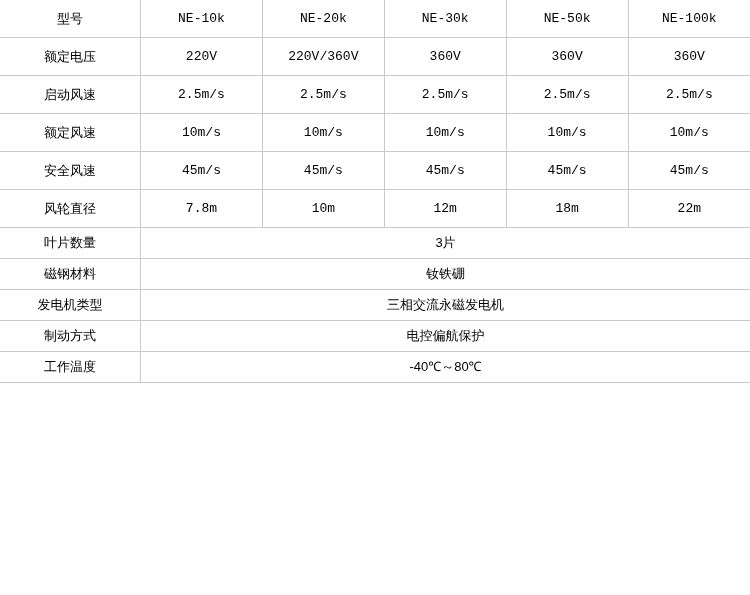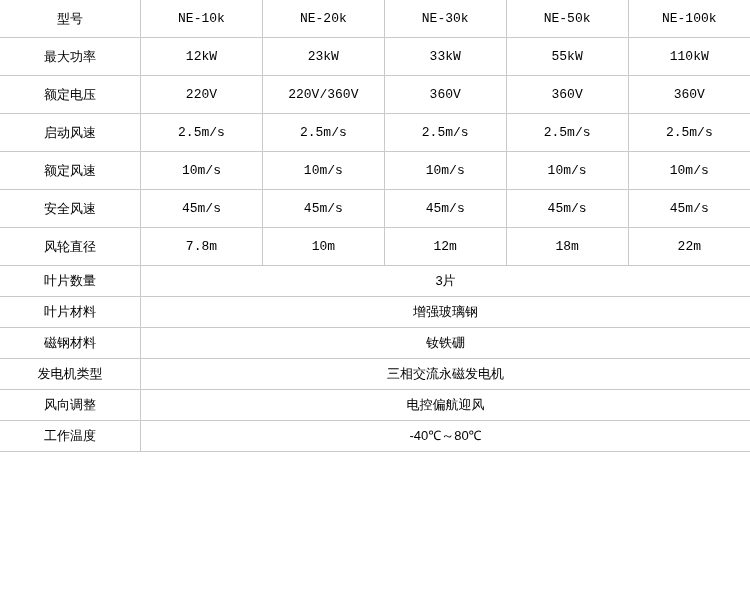--- a/index.html
+++ b/index.html
@@ -64,28 +64,20 @@
     <tr>
       <td class="label-cell">型号</td>
       <td class="value-cell">NE-10k</td>
       <td class="value-cell">NE-20k</td>
       <td class="value-cell">NE-30k</td>
       <td class="value-cell">NE-50k</td>
       <td class="value-cell">NE-100k</td>
     </tr>
 
 
-    <tr>
-      <td class="label-cell">最大功率</td>
-      <td class="value-cell">12kW</td>
-      <td class="value-cell">23kW</td>
-      <td class="value-cell">33kW</td>
-      <td class="value-cell">55kW</td>
-      <td class="value-cell">110kW</td>
-    </tr>
 
     <tr>
       <td class="label-cell">额定电压</td>
       <td class="value-cell">220V</td>
       <td class="value-cell">220V/360V</td>
       <td class="value-cell">360V</td>
       <td class="value-cell">360V</td>
       <td class="value-cell">360V</td>
     </tr>
 
@@ -123,33 +115,29 @@
       <td class="value-cell">12m</td>
       <td class="value-cell">18m</td>
       <td class="value-cell">22m</td>
     </tr>
 
     <tr class="thin">
       <td class="label-cell">叶片数量</td>
       <td class="merged-cell" colspan="5">3片</td>
     </tr>
     <tr class="thin">
-      <td class="label-cell">叶片材料</td>
-      <td class="merged-cell" colspan="5">增强玻璃钢</td>
-    </tr>
-    <tr class="thin">
       <td class="label-cell">磁钢材料</td>
       <td class="merged-cell" colspan="5">钕铁硼</td>
     </tr>
     <tr class="thin">
       <td class="label-cell">发电机类型</td>
       <td class="merged-cell" colspan="5">三相交流永磁发电机</td>
     </tr>
     <tr class="thin">
-      <td class="label-cell">风向调整</td>
-      <td class="merged-cell" colspan="5">电控偏航迎风</td>
+      <td class="label-cell">制动方式</td>
+      <td class="merged-cell" colspan="5">电控偏航保护</td>
     </tr>
     <tr class="thin">
       <td class="label-cell">工作温度</td>
       <td class="merged-cell" colspan="5">-40℃～80℃</td>
     </tr>
   </tbody>
 </table>
 
 </body></html>

